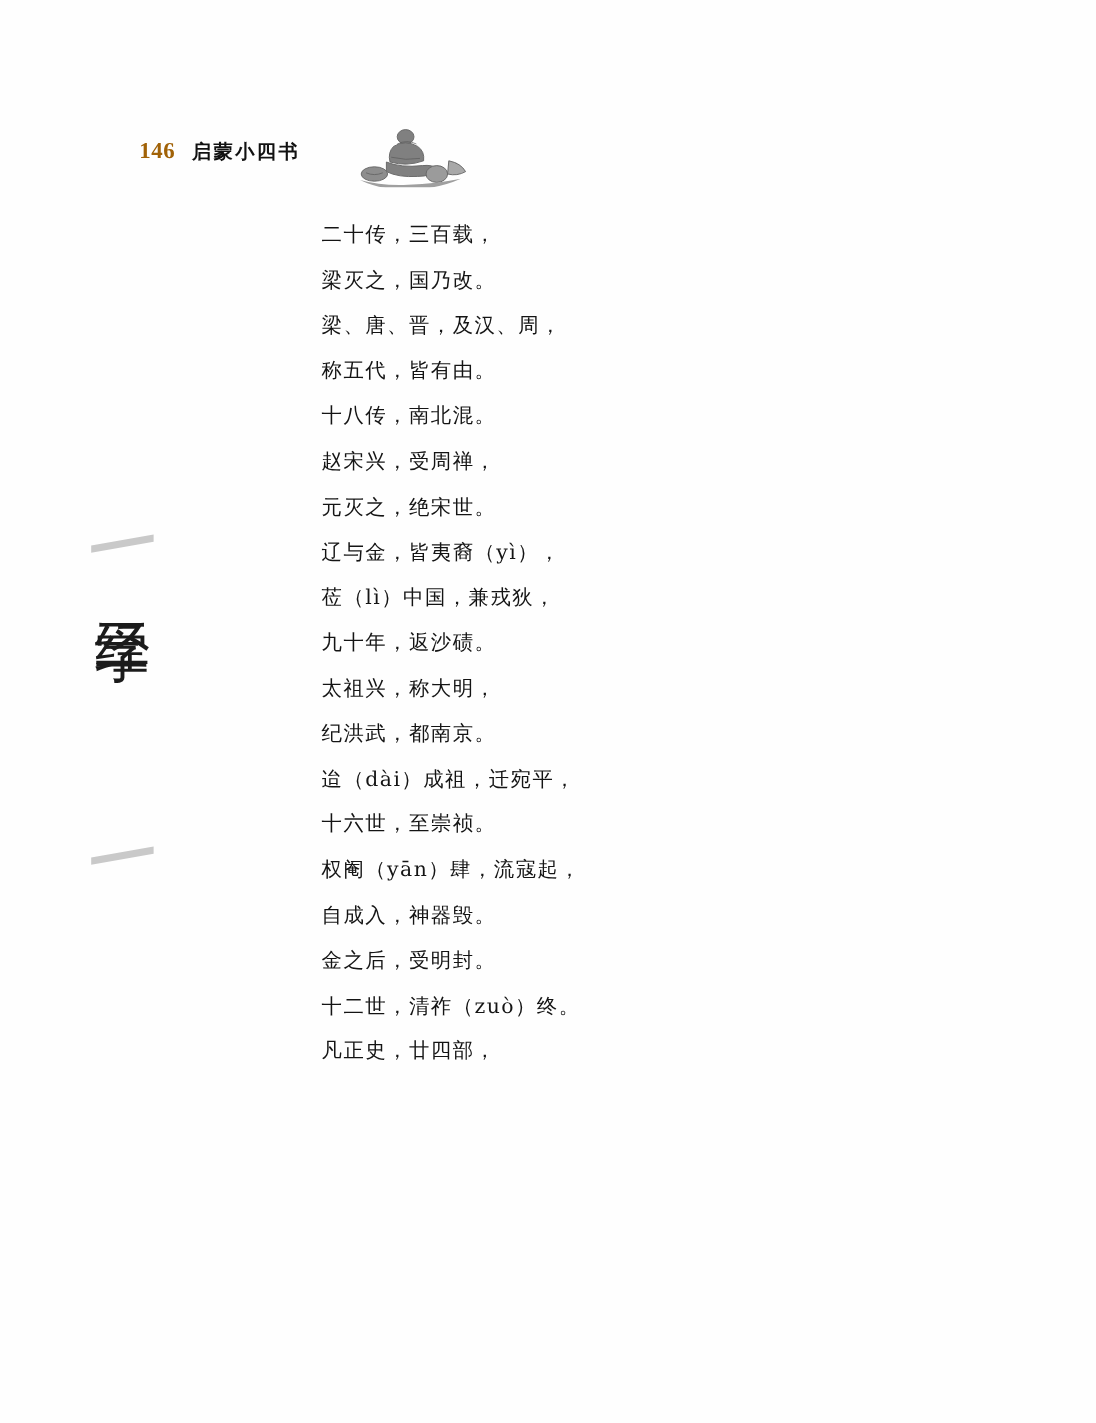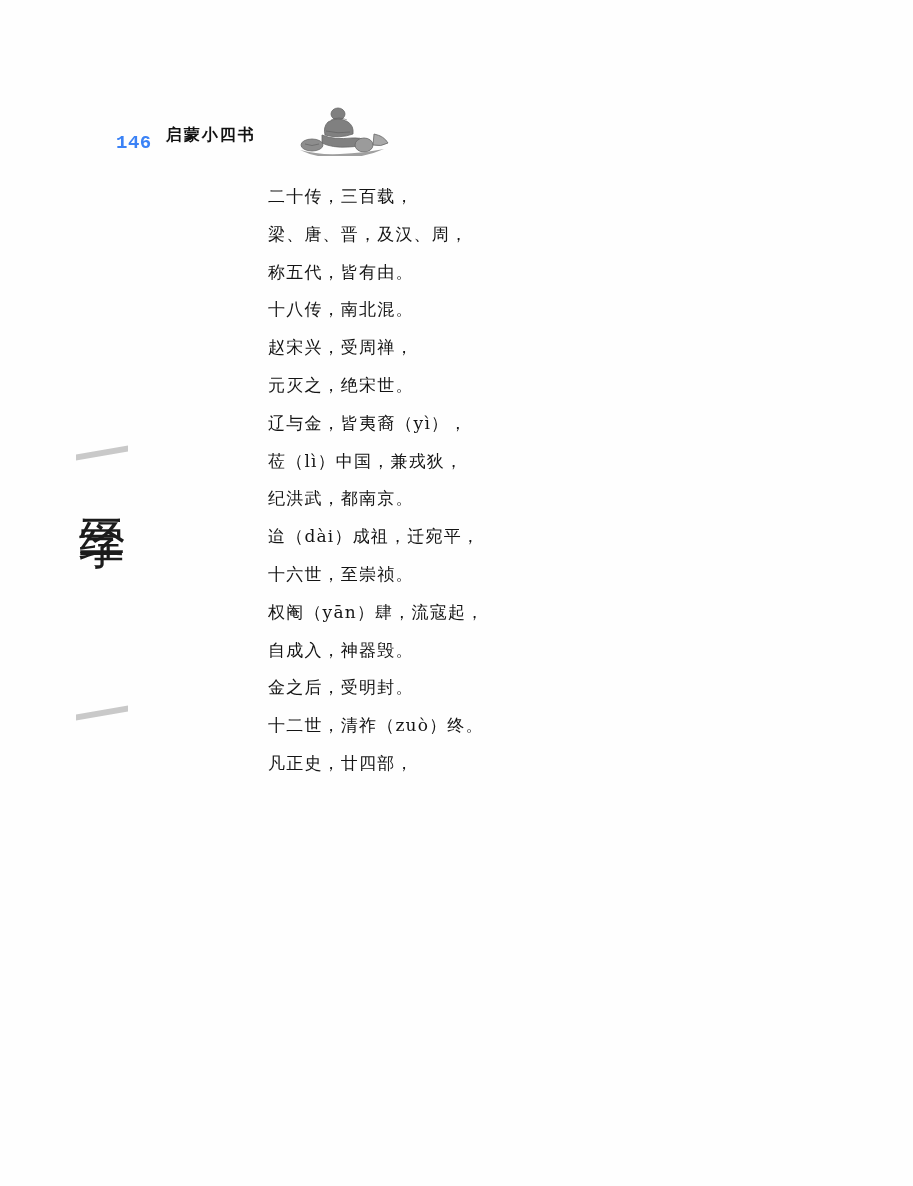--- a/index.html
+++ b/index.html
@@ -26,26 +26,25 @@
   
   .running-head {
     position: absolute;
     left: 116px;
     top: 116px;
     display: flex;
     align-items: center;
     gap: 14px;
   }
   .rh-page-number {
-    font-family: Liberation Mono, monospace;
+    font-family: Liberation Serif, serif;
     font-size: 19px;
     font-weight: 700;
     letter-spacing: 0.5px;
-    color: #3b82f6;
-    margin-top: 16px;
+    color: #a16207;
   }
   .rh-book-title {
     font-family: "DejaVu Sans", sans-serif;
     font-size: 16px;
     font-weight: 700;
     letter-spacing: 2px;
     color: #111;
   }
 
   
@@ -133,27 +132,30 @@
   </div>
 
   <div class="side-title">
     <div class="side-rule top"></div>
     <div class="side-title-chars">三字经</div>
     <div class="side-rule bottom"></div>
   </div>
 
   <div class="verse-body">
     <div class="verse-line">二十传，三百载，</div>
+    <div class="verse-line">梁灭之，国乃改。</div>
     <div class="verse-line">梁、唐、晋，及汉、周，</div>
     <div class="verse-line">称五代，皆有由。</div>
     <div class="verse-line">十八传，南北混。</div>
     <div class="verse-line">赵宋兴，受周禅，</div>
     <div class="verse-line">元灭之，绝宋世。</div>
     <div class="verse-line">辽与金，皆夷裔（yì），</div>
     <div class="verse-line">莅（lì）中国，兼戎狄，</div>
+    <div class="verse-line">九十年，返沙碛。</div>
+    <div class="verse-line">太祖兴，称大明，</div>
     <div class="verse-line">纪洪武，都南京。</div>
     <div class="verse-line">迨（dài）成祖，迁宛平，</div>
     <div class="verse-line">十六世，至崇祯。</div>
     <div class="verse-line">权阉（yān）肆，流寇起，</div>
     <div class="verse-line">自成入，神器毁。</div>
     <div class="verse-line">金之后，受明封。</div>
     <div class="verse-line">十二世，清祚（zuò）终。</div>
     <div class="verse-line">凡正史，廿四部，</div>
   </div>
 

